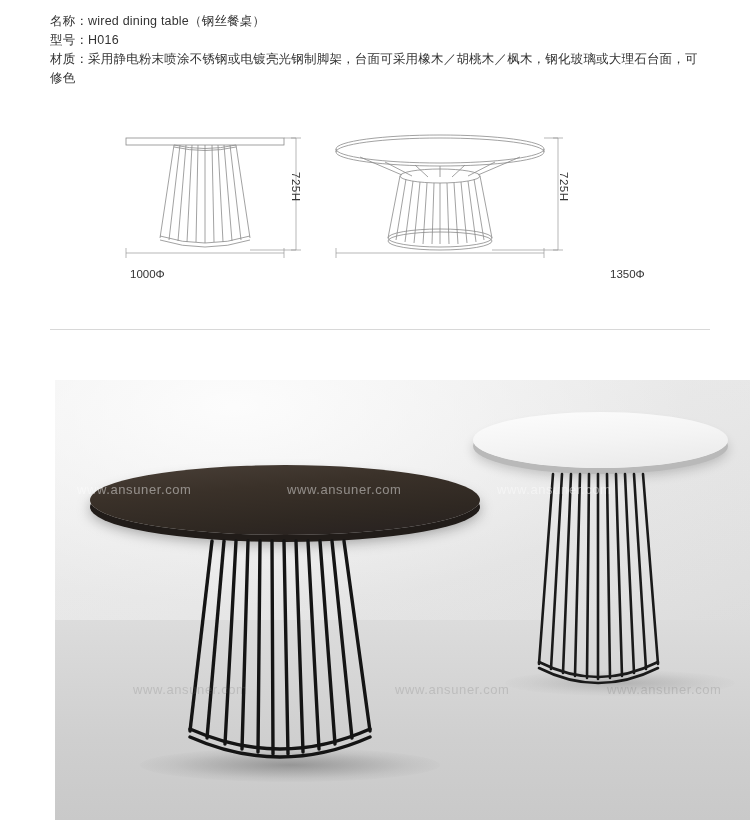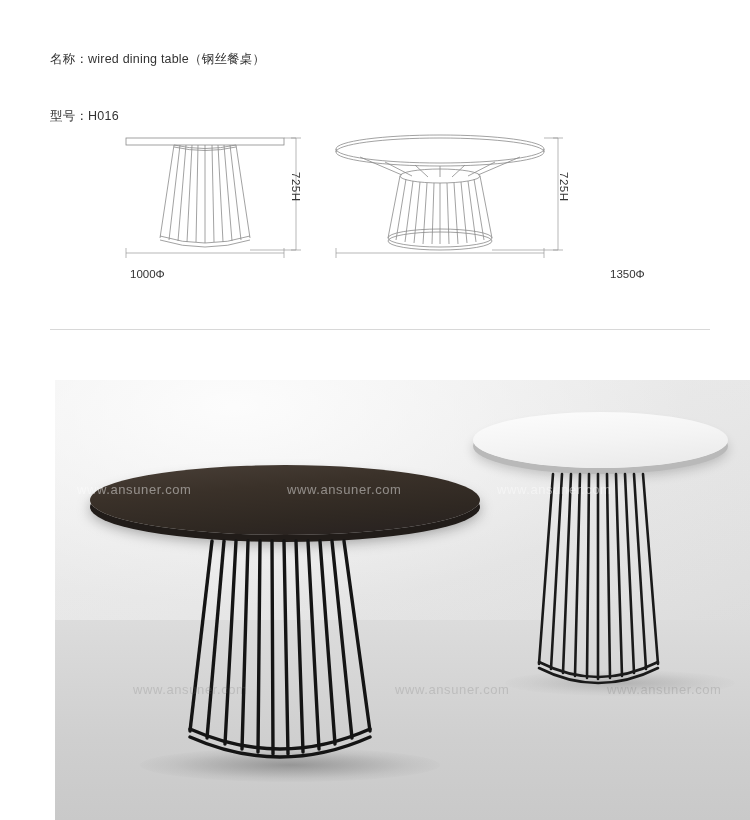--- a/index.html
+++ b/index.html
@@ -27,21 +27,20 @@
     left: 50px;
     top: 12px;
     width: 660px;
   }
   .spec-line {
     font-size: 12.5px;
     line-height: 19px;
     color: #333333;
     letter-spacing: 0.2px;
     white-space: nowrap;
-    margin-top: 38px;
   }
   .spec-line.wrap { white-space: normal; }
 
   
   .drawings {
     position: absolute;
     left: 50px;
     top: 130px;
     width: 660px;
     height: 165px;
@@ -192,20 +191,21 @@
   .wm.dim { color: rgba(120,120,120,0.25); }
 </style>
 </head>
 <body>
 
 <div class="page">
 
   <div class="spec-block">
     <div class="spec-line">名称：wired dining table（钢丝餐桌）</div>
     <div class="spec-line">型号：H016</div>
+    <div class="spec-line wrap">材质：采用静电粉末喷涂不锈钢或电镀亮光钢制脚架，台面可采用橡木／胡桃木／枫木，钢化玻璃或大理石台面，可修色</div>
   </div>
 
   <div class="drawings">
 
     <div class="draw-item small">
       <svg class="svg-wrap" width="230" height="135" viewBox="0 0 230 135">
         <g stroke="#8a8a8a" fill="none" stroke-width="0.8">
 
           <rect x="36" y="8" width="158" height="7"></rect>
 

